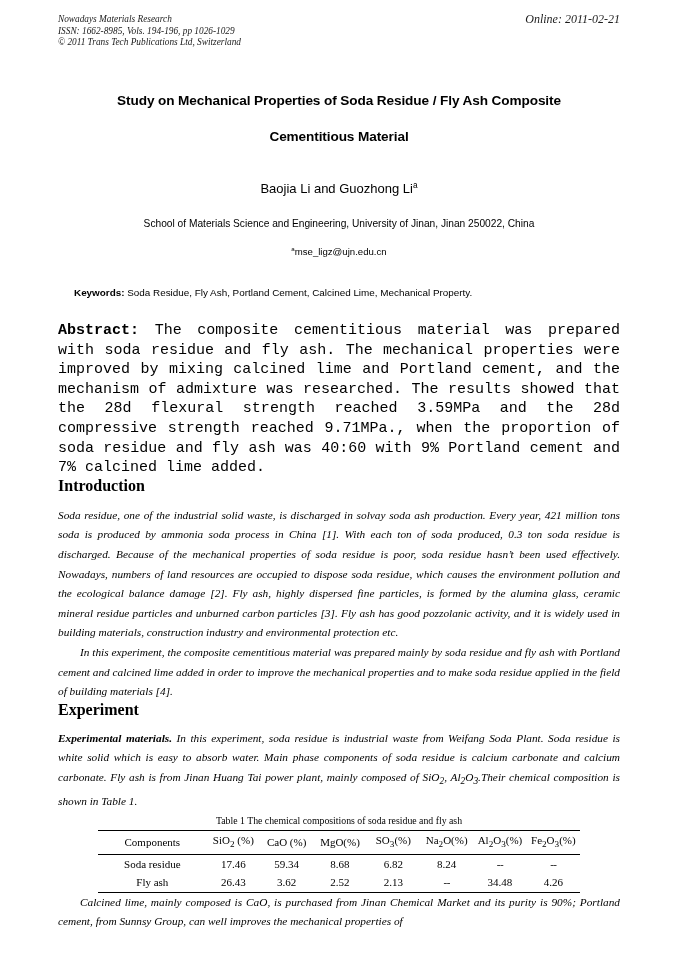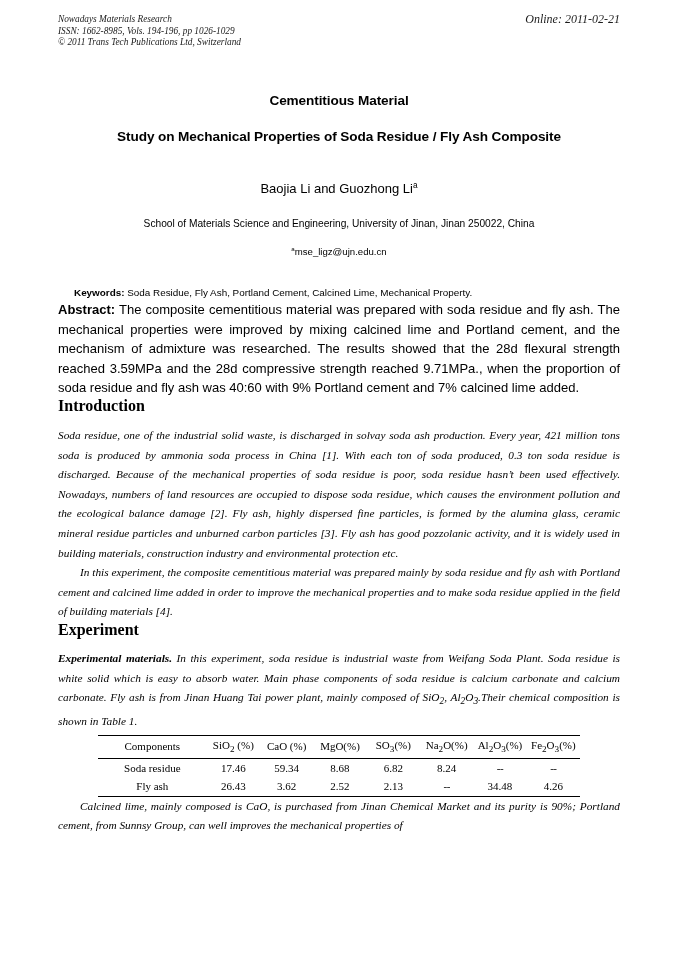--- a/index.html
+++ b/index.html
@@ -99,22 +99,23 @@
     margin-top: 29px;
     font-family: "Liberation Sans", sans-serif;
     font-size: 9.9px;
     line-height: 14px;
     color: #000;
   }
   .keywords b { font-weight: bold; margin-left: 16px; }
 
   
   .abstract {
-    font-family: Liberation Sans, sans-serif;
-    font-size: 13px;
+    margin-top: 21px;
+    font-family: Liberation Mono, monospace;
+    font-size: 15px;
     line-height: 19.6px;
     text-align: justify;
     text-justify: inter-word;
     color: #000;
   }
   .abstract b { font-weight: bold; }
 
   
   h2.section {
     margin: 0;
@@ -201,42 +202,43 @@
     <div class="masthead">
       <span class="masthead-left">
         <span class="masthead-line">Nowadays Materials Research</span>
         <span class="masthead-line">ISSN: 1662-8985, Vols. 194-196, pp 1026-1029</span>
         <span class="masthead-line">© 2011 Trans Tech Publications Ltd, Switzerland</span>
       </span>
       <span class="masthead-right">Online: 2011-02-21</span>
     </div>
 
     <div class="title">
+      <span class="title-line">Study on Mechanical Properties of Soda Residue / Fly Ash Composite</span>
       <span class="title-line">Cementitious Material</span>
-      <span class="title-line">Study on Mechanical Properties of Soda Residue / Fly Ash Composite</span>
     </div>
 
     <div class="authors"><span>Baojia Li and Guozhong Li</span><sup class="mark">a</sup></div>
 
     <div class="affiliation">School of Materials Science and Engineering, University of Jinan, Jinan 250022, China</div>
 
     <div class="email"><sup class="mark">a</sup><span>mse_ligz@ujn.edu.cn</span></div>
 
     <div class="keywords"><b>Keywords:</b> <span>Soda Residue, Fly Ash, Portland Cement, Calcined Lime, Mechanical Property.</span></div>
 
     <div class="abstract"><b>Abstract:</b> <span>The composite cementitious material was prepared with soda residue and fly ash. The mechanical properties were improved by mixing calcined lime and Portland cement, and the mechanism of admixture was researched. The results showed that the 28d flexural strength reached 3.59MPa and the 28d compressive strength reached 9.71MPa., when the proportion of soda residue and fly ash was 40:60 with 9% Portland cement and 7% calcined lime added.</span></div>
 
     <h2 class="section sec-intro">Introduction</h2>
     <p class="body first">Soda residue, one of the industrial solid waste, is discharged in solvay soda ash production. Every year, 421 million tons soda is produced by ammonia soda process in China [1]. With each ton of soda produced, 0.3 ton soda residue is discharged. Because of the mechanical properties of soda residue is poor, soda residue hasn’t been used effectively. Nowadays, numbers of land resources are occupied to dispose soda residue, which causes the environment pollution and the ecological balance damage [2]. Fly ash, highly dispersed fine particles, is formed by the alumina glass, ceramic mineral residue particles and unburned carbon particles [3]. Fly ash has good pozzolanic activity, and it is widely used in building materials, construction industry and environmental protection etc.</p>
     <p class="body indent">In this experiment, the composite cementitious material was prepared mainly by soda residue and fly ash with Portland cement and calcined lime added in order to improve the mechanical properties and to make soda residue applied in the field of building materials [4].</p>
 
     <h2 class="section sec-exper">Experiment</h2>
     <p class="body after-head"><b>Experimental materials.</b> <span>In this experiment, soda residue is industrial waste from Weifang Soda Plant. Soda residue is white solid which is easy to absorb water. Main phase components of soda residue is calcium carbonate and calcium carbonate. Fly ash is from Jinan Huang Tai power plant, mainly composed of SiO</span><sub>2</sub><span>, Al</span><sub>2</sub><span>O</span><sub>3</sub><span>.Their chemical composition is shown in Table 1.</span></p>
 
     <div class="table-wrap">
+      <div class="table-caption">Table 1 The chemical compositions of soda residue and fly ash</div>
       <table class="chem">
         <thead>
           <tr>
             <th class="col-comp">Components</th>
             <th class="col-num">SiO<sub>2</sub> (%)</th>
             <th class="col-num">CaO (%)</th>
             <th class="col-num">MgO(%)</th>
             <th class="col-num">SO<sub>3</sub>(%)</th>
             <th class="col-num">Na<sub>2</sub>O(%)</th>
             <th class="col-num">Al<sub>2</sub>O<sub>3</sub>(%)</th>

